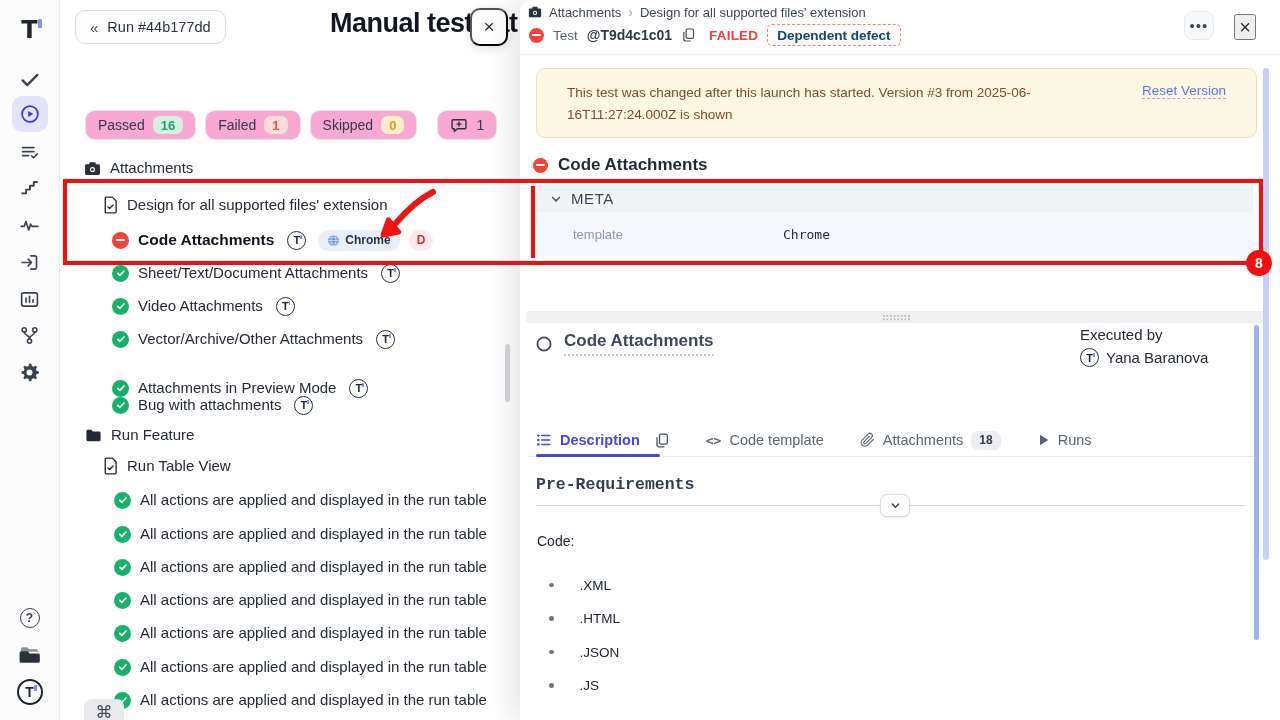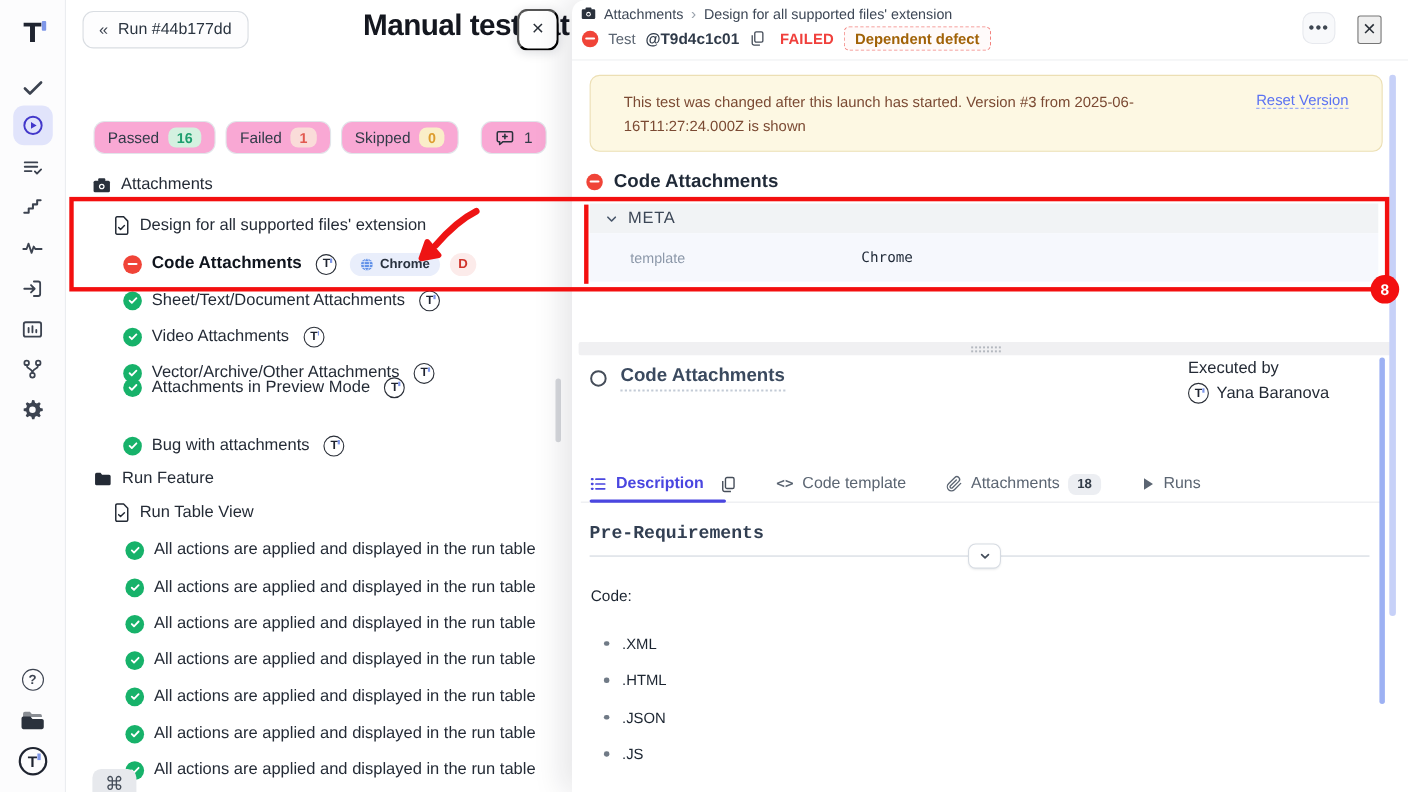--- a/index.html
+++ b/index.html
@@ -56,21 +56,21 @@
   .right-panel { position:absolute; left:520px; top:0; width:760px; height:720px; background:#fff; border-radius:12px 0 0 0; box-shadow:-10px 0 26px rgba(16,24,40,.10); z-index:3; }
   .rp-header { position:absolute; left:0; top:0; width:760px; height:55px; border-bottom:1px solid #eef0f2; }
   .bc { position:absolute; left:8px; top:4px; display:flex; align-items:center; gap:7px; font-size:13px; color:#3d4756; }
   .bc .sep { color:#9aa3ad; font-size:14px; }
   .idrow { position:absolute; left:9px; top:24px; display:flex; align-items:center; gap:9px; }
   .idrow .fail-dot { width:15px; height:15px; }
   .idrow .fail-dot::after { left:3.2px; top:6.2px; width:8.6px; height:2.4px; }
   .test-word { font-size:13.5px; color:#5b6572; }
   .test-id { font-size:14px; font-weight:800; color:#2f3a49; }
   .failed-txt { font-size:13.5px; font-weight:800; color:#f0403c; letter-spacing:.2px; }
-  .defect-badge { font-size:13.5px; font-weight:700; color:#a16207; border:1px dashed #f3837f; border-radius:5px; padding:2.5px 9px; background:#fffafa; }
+  .defect-badge { font-size:13.5px; font-weight:700; color:#0c4a6e; border:1px dashed #f3837f; border-radius:5px; padding:2.5px 9px; background:#fffafa; }
   .more-btn { position:absolute; left:664px; top:11px; width:30px; height:29px; background:#f8f9fb; border:1px solid #e7e9ee; border-radius:9px; display:flex; align-items:center; justify-content:center; font-size:15px; color:#3f4752; letter-spacing:1px; cursor:pointer; }
   .close-btn { position:absolute; left:714px; top:14px; width:22px; height:26px; font-size:20px; color:#2a3038; display:flex; align-items:center; justify-content:center; cursor:pointer; }
 
   .banner { position:absolute; left:16px; top:68px; width:721px; height:70px; background:#fdf8e3; border:1px solid #ecdfb4; border-radius:9px; }
   .banner-text { position:absolute; left:30px; top:13px; width:530px; font-size:13.5px; line-height:22px; color:#7b4a33; }
   .banner-link { position:absolute; right:30px; top:14px; font-size:13.5px; color:#5b72f2; border-bottom:1px dashed #9dacf7; cursor:pointer; }
 
   .res-head { position:absolute; left:13px; top:155px; display:flex; align-items:center; gap:10px; }
   .res-head .fail-dot { width:15px; height:15px; }
   .res-head .fail-dot::after { left:3.2px; top:6.2px; width:8.6px; height:2.4px; }
@@ -100,21 +100,21 @@
   .count-pill { background:#eceef2; border-radius:7px; font-size:12px; font-weight:600; color:#333c48; padding:2.5px 8px; }
   .copy-icn { color:#454d59; display:flex; cursor:pointer; }
   .tabs-border { position:absolute; left:8px; top:456px; width:729px; height:1px; background:#e8eaee; }
   .tab-underline { position:absolute; left:16px; top:454px; width:124px; height:3px; border-radius:2px; background:#4a46e0; }
 
   .prereq-h { position:absolute; left:16px; top:475px; font-size:16.5px; font-weight:800; color:#323f52;font-family:Liberation Mono, monospace; }
   .prereq-line { position:absolute; left:16px; top:505px; width:709px; height:1px; background:#cfd6de; }
   .collapse-btn { position:absolute; left:360px; top:494px; width:30px; height:23px; background:#fff; border:1px solid #d6dbe2; border-radius:7px; box-shadow:0 1px 2px rgba(16,24,40,.08); display:flex; align-items:center; justify-content:center; color:#424c59; cursor:pointer; }
   .code-label { position:absolute; left:17px; top:533px; font-size:14px; color:#1b2430; }
   .blist { position:absolute; left:29px; top:577px; }
-  .bitem { display:flex; align-items:center; gap:12px; height:16px; margin-bottom:17.5px; font-size:13.5px; color:#1b2430; }
+  .bitem { display:flex; align-items:center; gap:26px; height:16px; margin-bottom:17.5px; font-size:13.5px; color:#1b2430; }
   .bdot { width:4.5px; height:4.5px; border-radius:50%; background:#707a86; }
 
   .sb-outer { position:absolute; left:743px; top:68px; width:6px; height:492px; border-radius:3px; background:#c7d1f8; }
   .sb-inner { position:absolute; left:734px; top:325px; width:5px; height:315px; border-radius:3px; background:#9db1f3; }
 
   
   .ann { z-index:10; pointer-events:none; }
   .ann-rect { position:absolute; left:63px; top:179px; width:1200px; height:86px; border:4px solid #f30f0f; }
   .ann-vline { position:absolute; left:531px; top:186px; width:4px; height:72px; background:#f30f0f; }
   .ann-badge { position:absolute; left:1246px; top:250px; width:26px; height:26px; border-radius:50%; background:#f30f0f; color:#fff; font-size:14px; font-weight:800; display:flex; align-items:center; justify-content:center; }
@@ -284,21 +284,21 @@
   <div class="trow" style="left:52px; top:327px">
     <span class="gcheck">
         <svg width="10" height="10" viewBox="0 0 12 12" fill="none" stroke="#fff" stroke-width="2" stroke-linecap="round" stroke-linejoin="round">
           <path d="M2.2 6.4l2.4 2.4 5-5.2"></path>
         </svg>
       </span>
     <span class="lbl">Vector/Archive/Other Attachments</span>
     <span class="tcircle" style="margin-left:4px"></span>
   </div>
 
-  <div class="trow" style="left:52px; top:340px">
+  <div class="trow" style="left:52px; top:376px">
     <span class="gcheck">
         <svg width="10" height="10" viewBox="0 0 12 12" fill="none" stroke="#fff" stroke-width="2" stroke-linecap="round" stroke-linejoin="round">
           <path d="M2.2 6.4l2.4 2.4 5-5.2"></path>
         </svg>
       </span>
     <span class="lbl">Attachments in Preview Mode</span>
     <span class="tcircle" style="margin-left:4px"></span>
   </div>
 
   <div class="trow" style="left:52px; top:393px">

